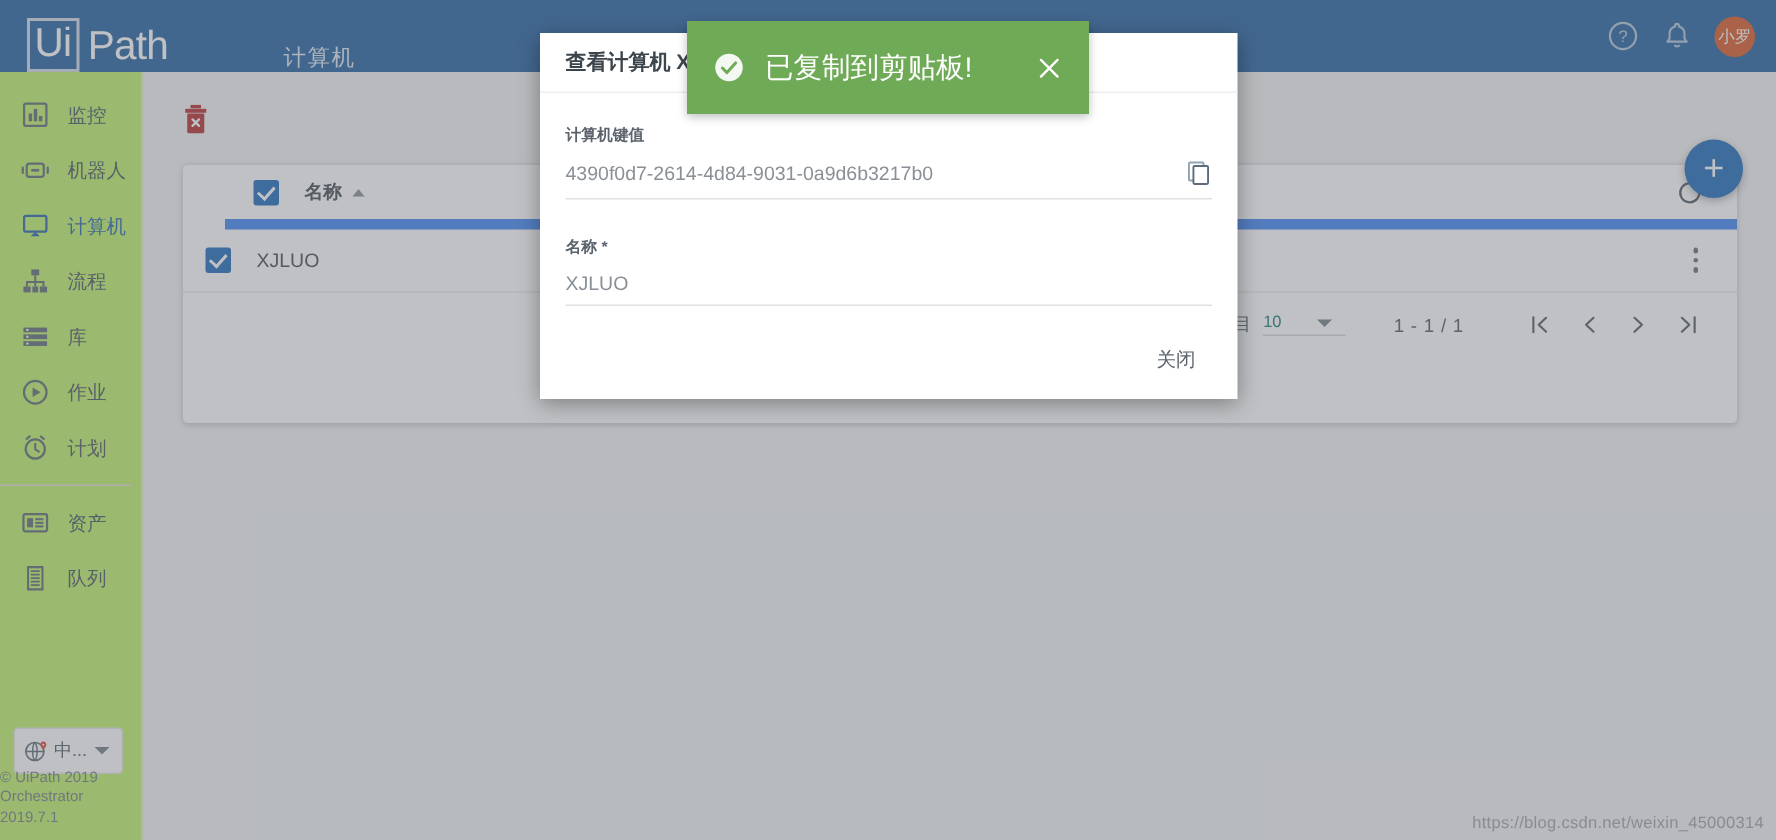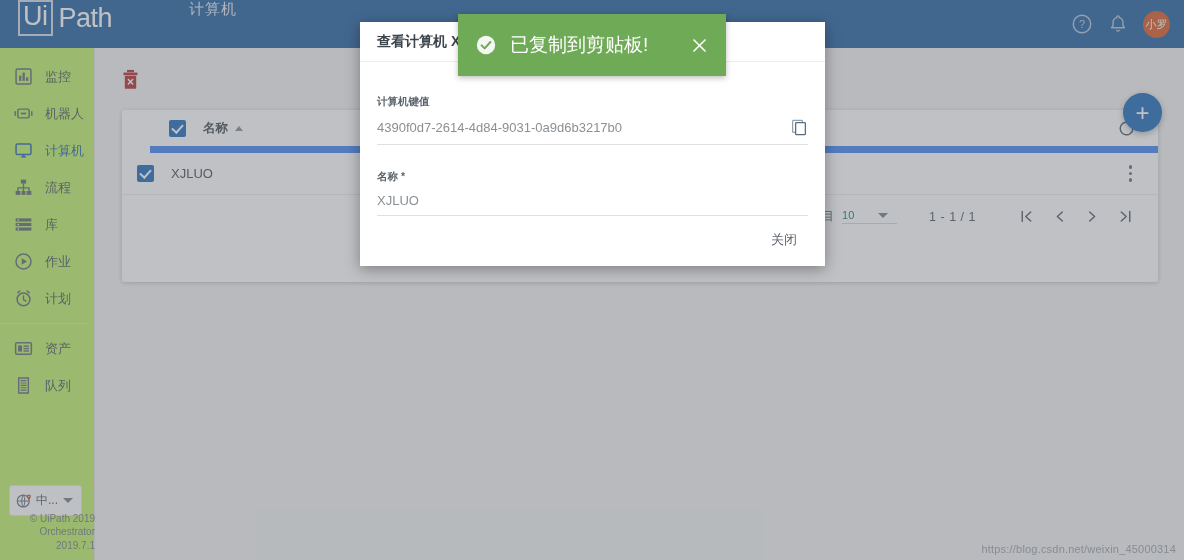--- a/index.html
+++ b/index.html
@@ -15,21 +15,21 @@
     position: relative;
     width: 1184px; height: 560px;
     background: #f2f2f2;
   }
 
   
   .topbar {
     position: absolute; top: 0; left: 0;
     width: 1184px; height: 48px;
     background: #1d5b9e;
-    display: flex; align-items: flex-start;
+    display: flex; align-items: flex-end;
     z-index: 5;
   }
   .logo { display: flex; align-items: center; margin-left: 18px; }
   .logo-ui {
     border: 2px solid #cfd9e4;
     color: #ffffff;
     font-size: 27px; line-height: 1;
     font-weight: 400;
     padding: 1px 3px 4px 3px;
     letter-spacing: -0.5px;
@@ -90,21 +90,21 @@
   }
   .globe { width: 18px; height: 18px; }
   .lang-text { font-size: 12px; color: #4c565f; }
   .caret-dn {
     width: 0; height: 0;
     border-left: 5px solid transparent; border-right: 5px solid transparent;
     border-top: 5px solid #6f7a83; margin-left: 2px;
   }
   .copyright {
     position: absolute; bottom: 8px; left: 0; width: 95px;
-    text-align: right; font-size: 10px; color: #70797f; line-height: 1.35;
+    text-align: left; font-size: 10px; color: #70797f; line-height: 1.35;
   }
 
   
   .content {
     position: absolute; top: 48px; left: 95px;
     width: 1089px; height: 512px;
     background: #f2f2f2;
   }
   .toolbar-row {
     position: absolute; top: 20px; left: 25px;
@@ -207,21 +207,21 @@
     z-index: 20;
   }
   .dlg-title {
     height: 40px; display: flex; align-items: center;
     padding-left: 17px;
     font-size: 14px; color: #3d454c; font-weight: bold;
     border-bottom: 1px solid #eee;
     white-space: nowrap; overflow: hidden;
   }
   .dlg-body { padding: 21px 17px 0 17px; }
-  .field { margin-bottom: 25px; position: relative; margin-top: 12px; }
+  .field { margin-bottom: 25px; position: relative; }
   .field-label { font-size: 10.5px; color: #5b646c; font-weight: bold; margin-bottom: 9px; }
   .field-line {
     display: flex; align-items: center;
     border-bottom: 1px solid #e0e0e0; padding-bottom: 7px;
   }
   .field-value { font-size: 13px; color: #8a9096; flex: 1; }
   .copy-ic { width: 18px; height: 19px; cursor: pointer; }
   .dlg-footer {
     position: absolute; bottom: 0; left: 0; right: 0;
     height: 52px; display: flex; align-items: center; justify-content: flex-end;

